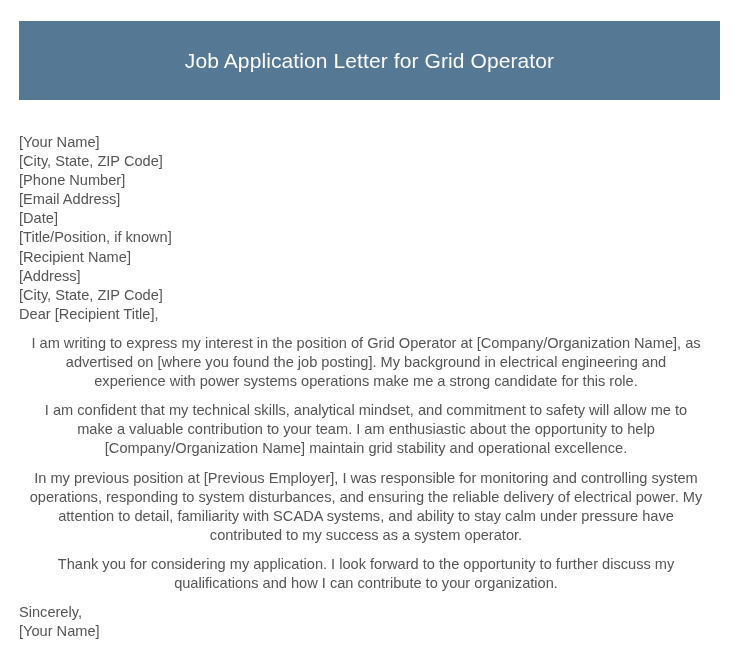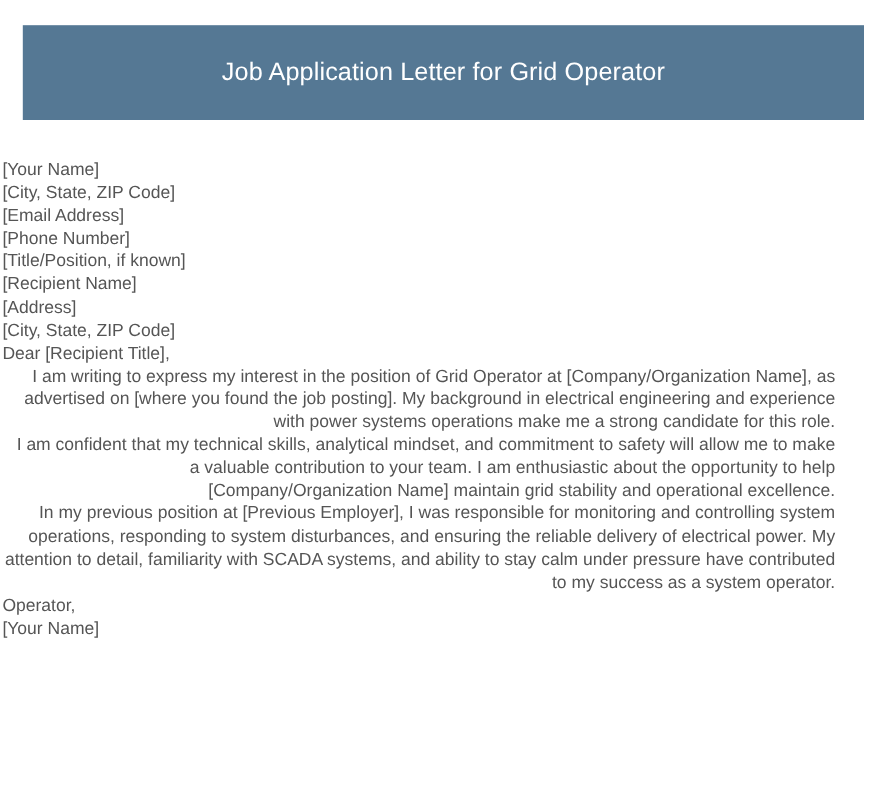--- a/index.html
+++ b/index.html
@@ -36,62 +36,64 @@
     color: #ffffff;
     font-size: 21px;
     font-weight: 400;
     letter-spacing: 0.1px;
     line-height: 1.2;
     text-align: center;
     white-space: nowrap;
   }
   .letter-body {
     position: absolute;
-    left: 2px;
+    left: 19px;
     top: 133px;
     width: 694px;
     color: #555555;
     font-size: 14.6px;
     line-height: 19.1px;
   }
   .letter-line {
     display: block;
     white-space: nowrap;
   }
   .letter-para {
     display: block;
-    margin: 0;
-    text-align: right;
+    margin: 10px;
+    text-align: center;
   }
 </style>
 </head>
 <body>
 
 <div class="page">
 
   <div class="header-band">
     <div class="header-title">Job Application Letter for Grid Operator</div>
   </div>
 
   <div class="letter-body">
 
     <span class="letter-line">[Your Name]</span>
     <span class="letter-line">[City, State, ZIP Code]</span>
+    <span class="letter-line">[Phone Number]</span>
     <span class="letter-line">[Email Address]</span>
-    <span class="letter-line">[Phone Number]</span>
+    <span class="letter-line">[Date]</span>
 
     <span class="letter-line">[Title/Position, if known]</span>
     <span class="letter-line">[Recipient Name]</span>
     <span class="letter-line">[Address]</span>
     <span class="letter-line">[City, State, ZIP Code]</span>
 
     <span class="letter-line">Dear [Recipient Title],</span>
 
     <p class="letter-para">I am writing to express my interest in the position of Grid Operator at [Company/Organization Name], as advertised on [where you found the job posting]. My background in electrical engineering and experience with power systems operations make me a strong candidate for this role.</p>
     <p class="letter-para">I am confident that my technical skills, analytical mindset, and commitment to safety will allow me to make a valuable contribution to your team. I am enthusiastic about the opportunity to help [Company/Organization Name] maintain grid stability and operational excellence.</p>
     <p class="letter-para">In my previous position at [Previous Employer], I was responsible for monitoring and controlling system operations, responding to system disturbances, and ensuring the reliable delivery of electrical power. My attention to detail, familiarity with SCADA systems, and ability to stay calm under pressure have contributed to my success as a system operator.</p>
+    <p class="letter-para">Thank you for considering my application. I look forward to the opportunity to further discuss my qualifications and how I can contribute to your organization.</p>
 
-    <span class="letter-line">Operator,</span>
+    <span class="letter-line">Sincerely,</span>
     <span class="letter-line">[Your Name]</span>
 
   </div>
 
 </div>
 
 </body></html>

